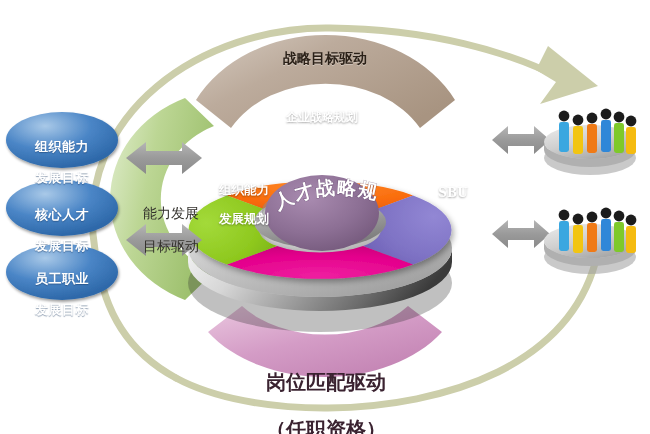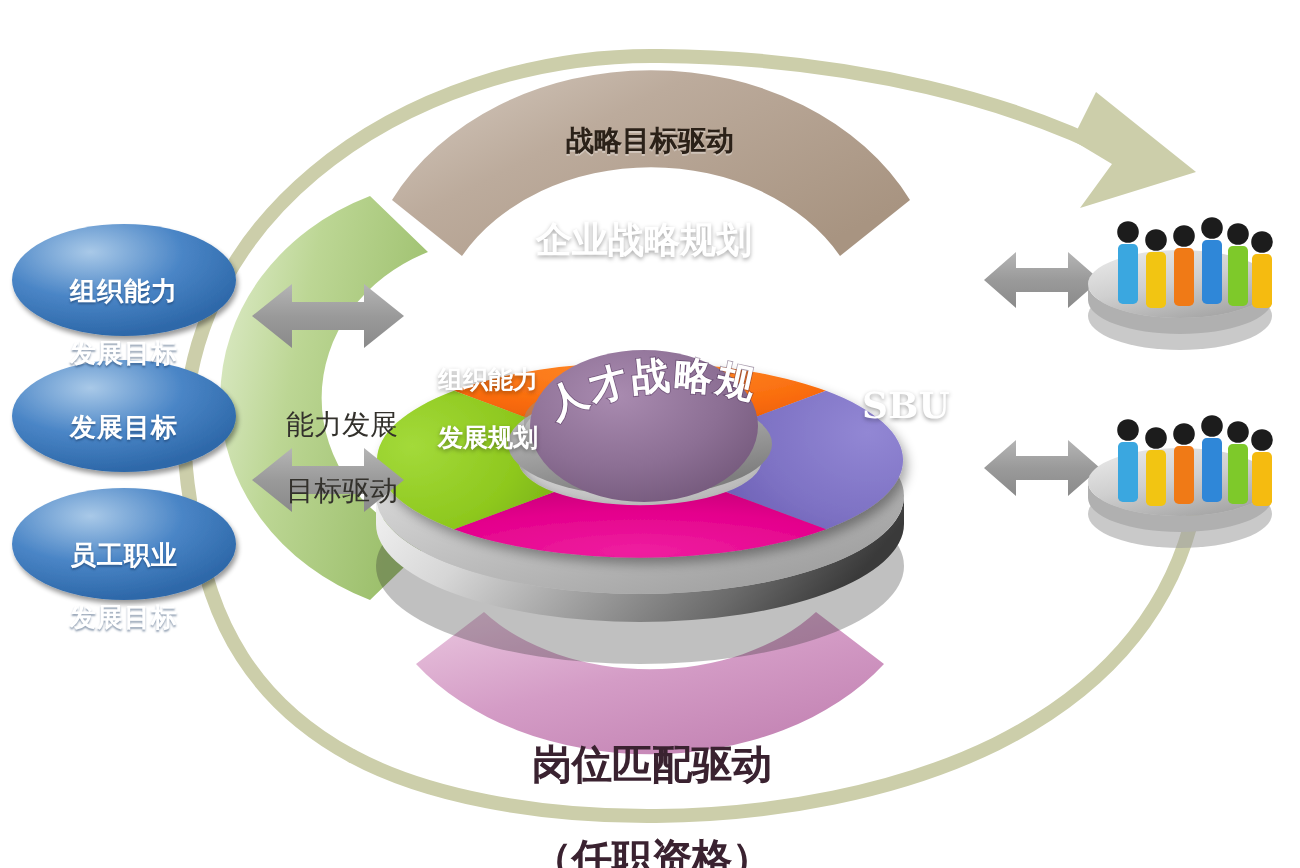--- a/index.html
+++ b/index.html
@@ -31,37 +31,36 @@
     letter-spacing:.5px;
     text-shadow:0 1px 1px rgba(20,50,90,.45);
   }
 
   
   .arc-lbl-dark{
     color:#2b2118;
     font-size:14px;
     font-weight:bold;
     text-shadow:0 1px 0 rgba(255,255,255,.35);
-    margin-top:13px;
   }
   .arc-lbl-green{
     color:#33312c;
     font-size:14px;
     font-weight:normal;
   }
   .arc-lbl-pink{
     color:#3a2230;
     font-size:20px;
     font-weight:bold;
   }
 
   
   .seg-lbl{
     color:#ffffff;
-    font-size:18px;
+    font-size:12px;
     font-weight:bold;
     text-shadow:0 1px 2px rgba(0,0,0,.35);
   }
   .seg-lbl-sm{font-size:12.5px;}
 
   
   .people-cap{
     color:#1a1a1a;
     font-size:15px;
     font-weight:bold;
@@ -344,20 +343,21 @@
     <text font-family="DejaVu Sans, sans-serif" font-size="19" font-weight="bold" fill="#ffffff" letter-spacing="1.5" style="paint-order:stroke; stroke:rgba(60,30,70,.45); stroke-width:.8px;">
       <textPath href="#hubArc" startOffset="4%">人才战略规划</textPath>
     </text>
   </svg>
 
   <div class="lbl ell-lbl" style="left:6px;top:124px;width:112px;">
     <div>组织能力</div>
     <div>发展目标</div>
   </div>
   <div class="lbl ell-lbl" style="left:6px;top:192px;width:112px;">
+    <div>核心人才</div>
     <div>发展目标</div>
   </div>
   <div class="lbl ell-lbl" style="left:6px;top:256px;width:112px;">
     <div>员工职业</div>
     <div>发展目标</div>
   </div>
 
   <div class="lbl arc-lbl-dark" style="left:245px;top:50px;width:160px;">战略目标驱动</div>
 
   <div class="lbl arc-lbl-green" style="left:136px;top:188px;width:70px;">

